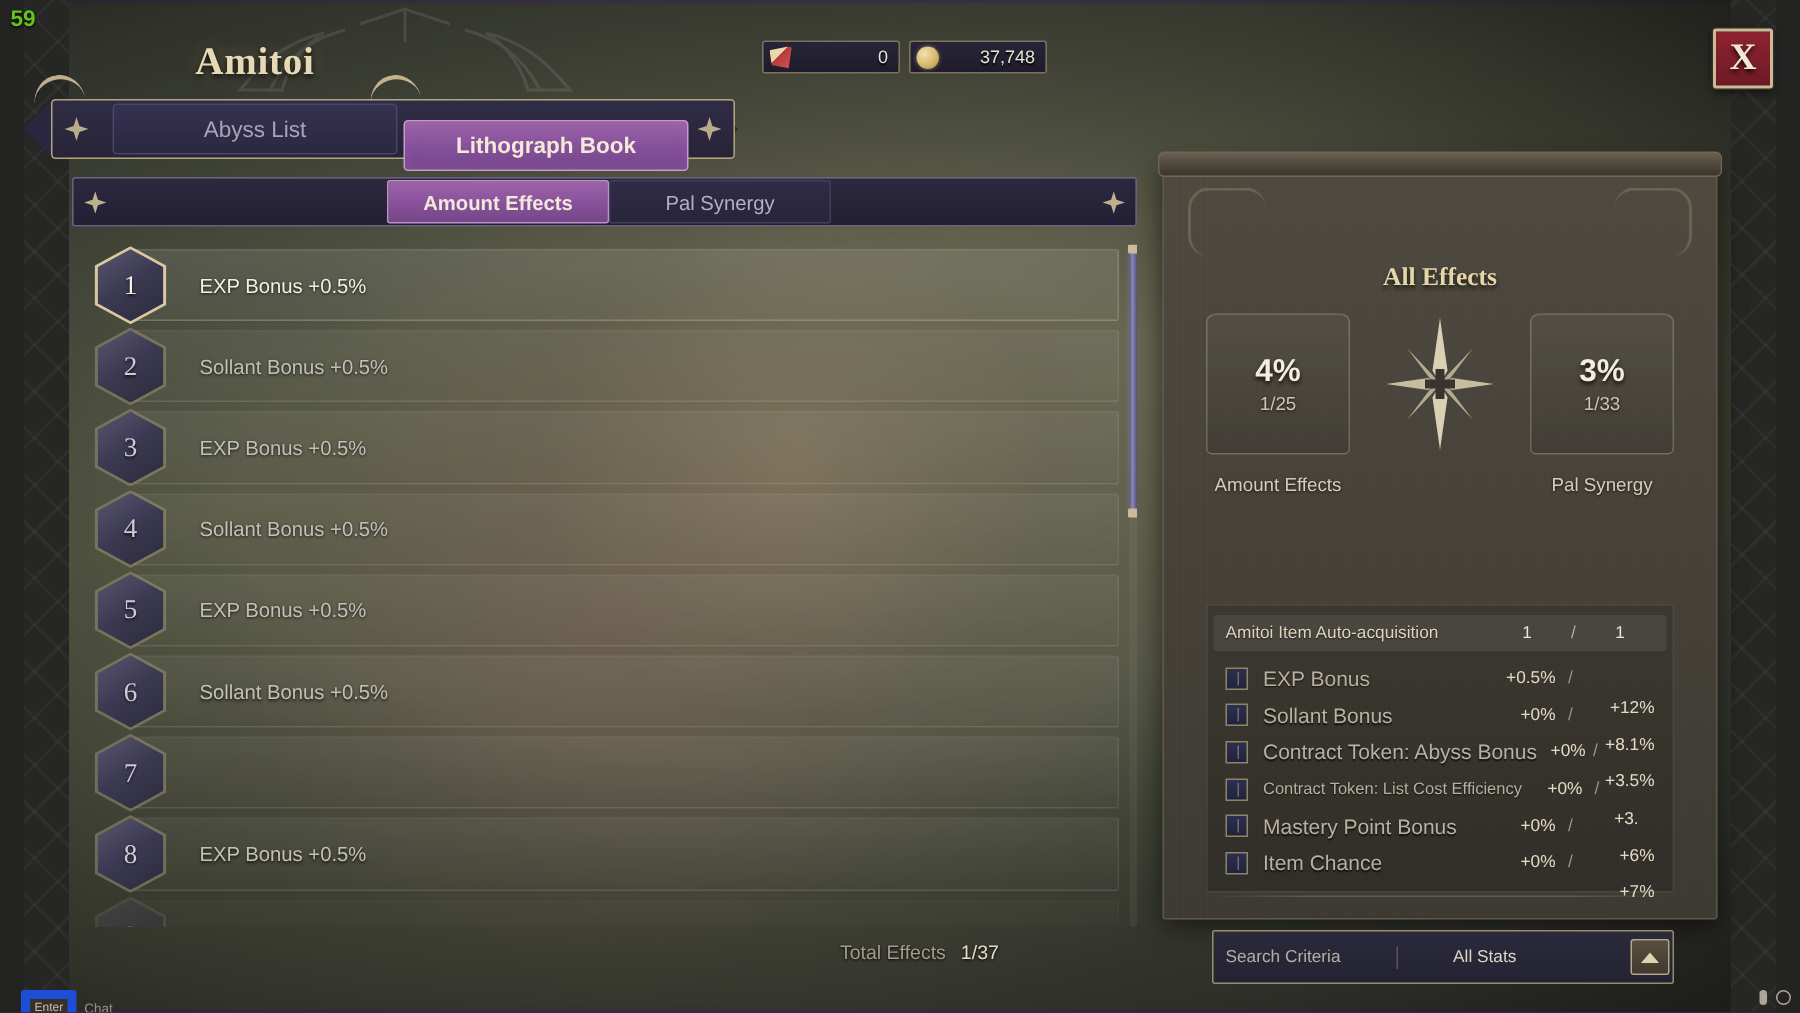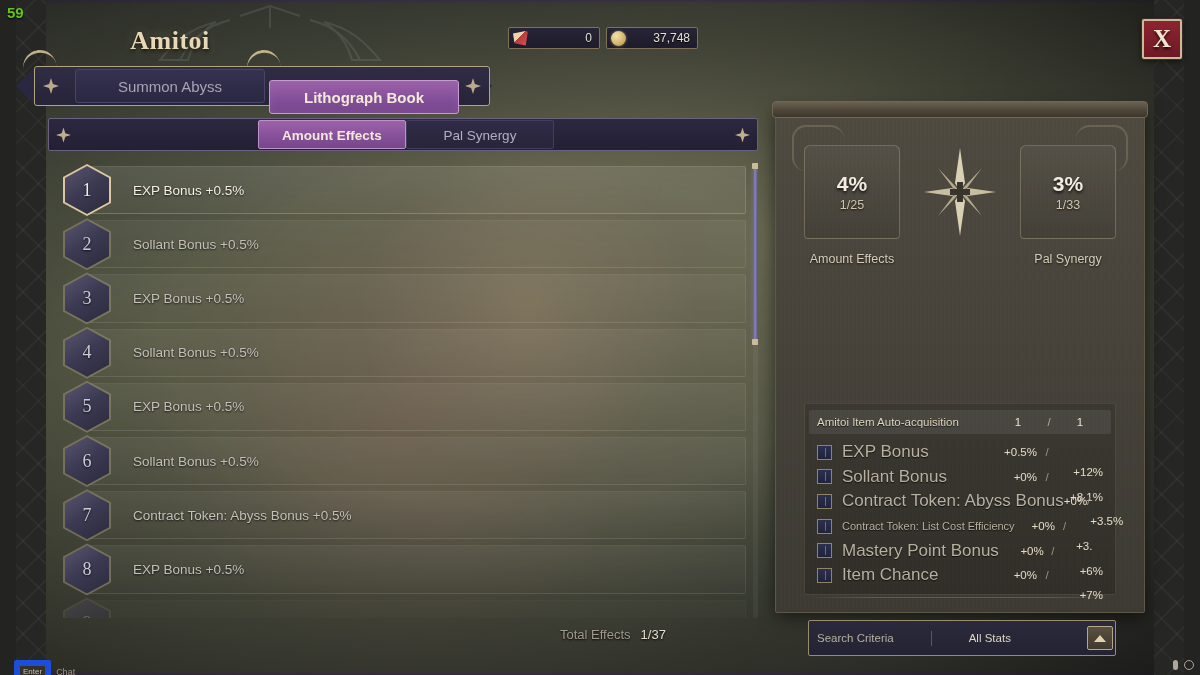--- a/index.html
+++ b/index.html
@@ -417,21 +417,21 @@
     margin-right: 10px;
     background: linear-gradient(180deg, #2c3050 0%, #20233b 100%);
     border: 1px solid #8e8467;
     position: relative;
   }
   .eff-row .book::after {
     content: ""; position: absolute; left: 50%; top: 2px; bottom: 2px;
     width: 1px; background: rgba(200,190,160,0.45);
   }
   .eff-row .name {
-    flex: 1; font-size: 17px; color: #b8b0a0;
+    flex: 1; font-size: 14px; color: #b8b0a0;
     text-shadow: 0 1px 1px rgba(0,0,0,0.7);
     white-space: nowrap;
   }
   .eff-row .v1 { width: 50px; text-align: right; font-size: 11.5px; color: #e4dbc7; }
   .eff-row .sl { width: 20px; text-align: center; font-size: 11.5px; color: #9d9585; }
   .eff-row .v2 { width: 46px; text-align: right; font-size: 11.5px; color: #e4dbc7; margin-top: 40px; }
   .eff-row.wide .name { font-size: 11px; }
   .eff-row.wide .v1 { width: 42px; }
   .eff-row.wide .v2 { width: 30px; text-align: left; padding-left: 2px; }
 
@@ -524,21 +524,21 @@
       </g>
     </svg>
     <div class="title">Amitoi</div>
     <div class="scroll-orn a"></div>
     <div class="scroll-orn b"></div>
 
     <div class="tab-arrow l"></div>
     <div class="tab-arrow r"></div>
 
     <div class="tabbar">
-      <div class="tab summon">Summon Abyss</div>
+      <div class="tab summon">Abyss List</div>
       <div class="tab litho">Lithograph Book</div>
     </div>
   </div>
 
   <div class="currencies">
     <div class="cur">
       <div class="ico ticket"></div>
       <div class="val">0</div>
     </div>
     <div class="cur">
@@ -610,21 +610,20 @@
         </div>
         <div class="row-label">Sollant Bonus +0.5%</div>
       </div>
 
       <div class="row">
         <div class="plate"></div>
         <div class="hexwrap">
           <div class="hexfr"></div>
           <div class="hexnum">7</div>
         </div>
-        <div class="row-label">Contract Token: Abyss Bonus +0.5%</div>
       </div>
 
       <div class="row">
         <div class="plate"></div>
         <div class="hexwrap">
           <div class="hexfr"></div>
           <div class="hexnum">8</div>
         </div>
         <div class="row-label">EXP Bonus +0.5%</div>
       </div>
@@ -649,20 +648,21 @@
   <div class="total">
     <span>Total Effects</span><b>1/37</b>
   </div>
 
   <div class="right-panel">
     <div class="scroll-cap"></div>
     <div class="panel-inner">
       <div class="corner-orn tl"></div>
       <div class="corner-orn tr"></div>
 
+      <div class="panel-title">All Effects</div>
 
       <div class="statrow">
         <div class="statbox">
           <div class="frame">
             <div class="pct">4%</div>
             <div class="frac">1/25</div>
           </div>
           <div class="cap2">Amount Effects</div>
         </div>
 

